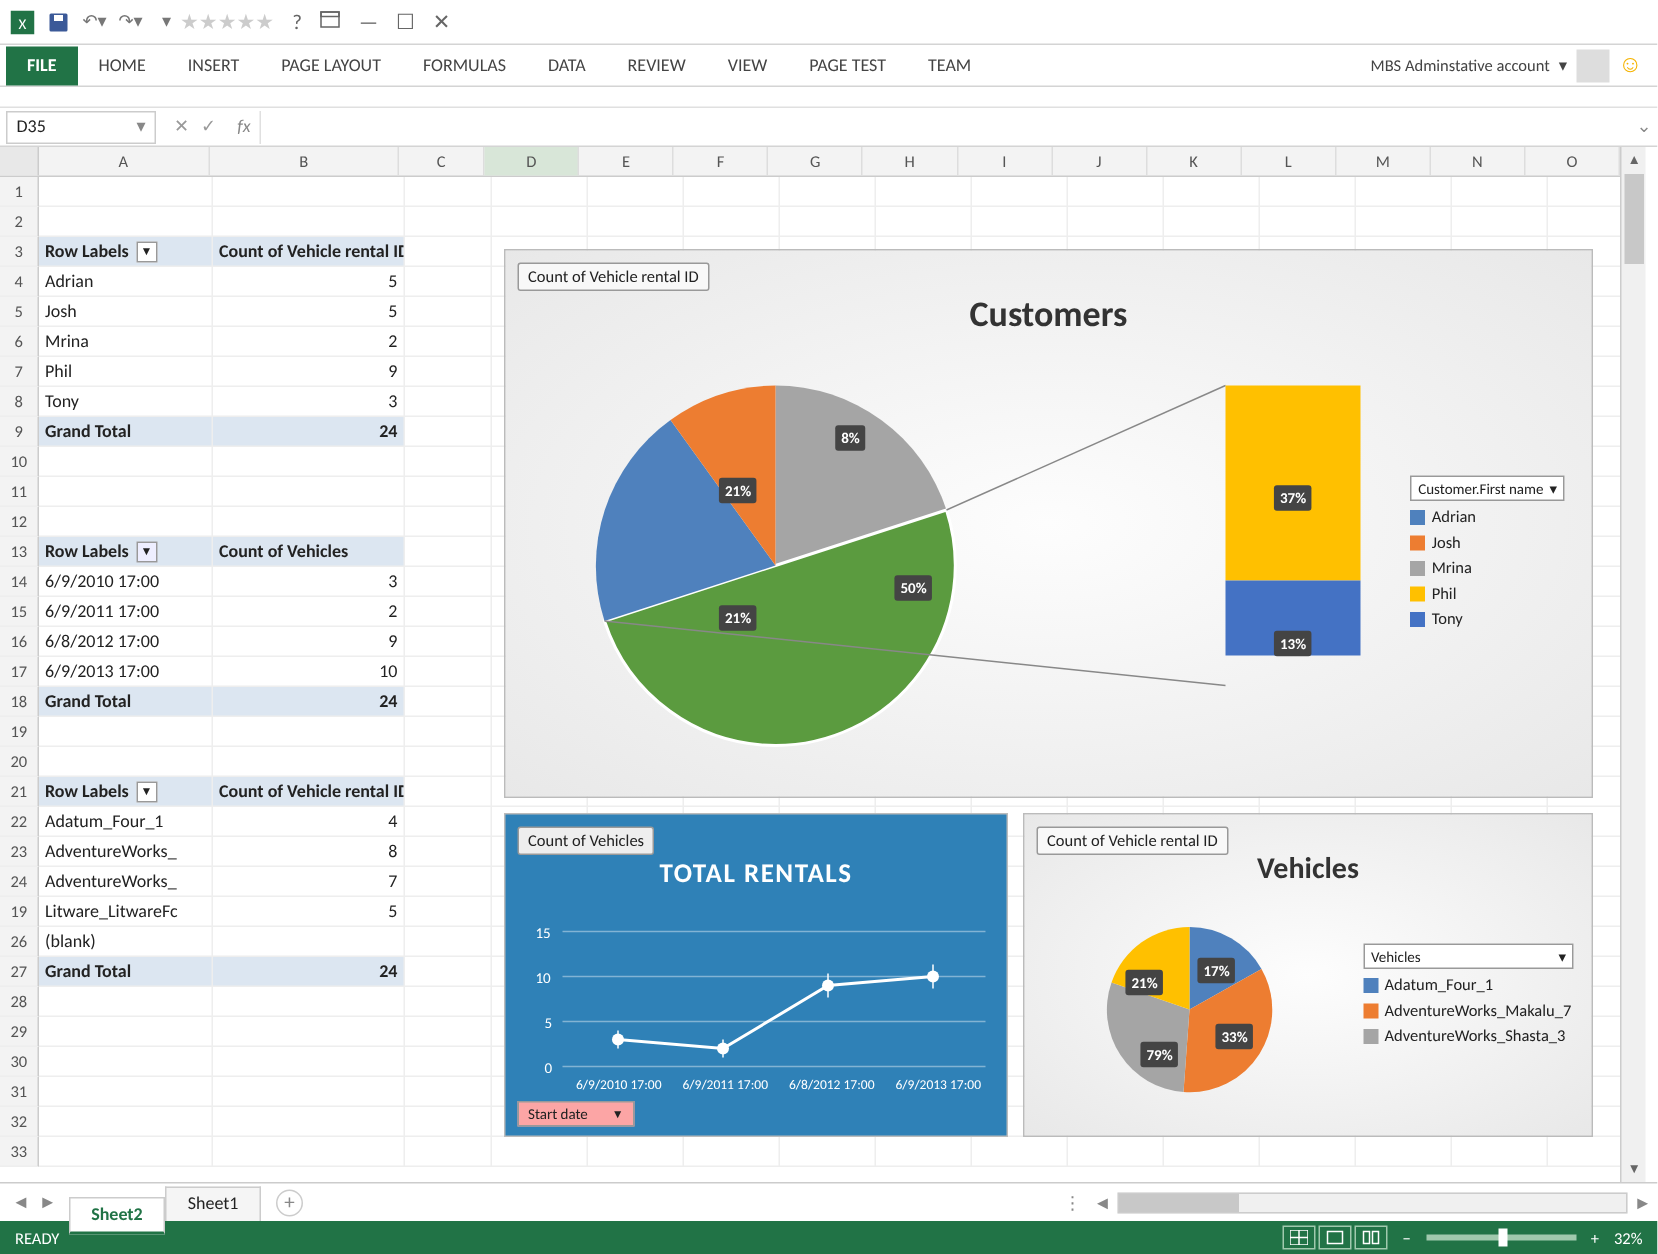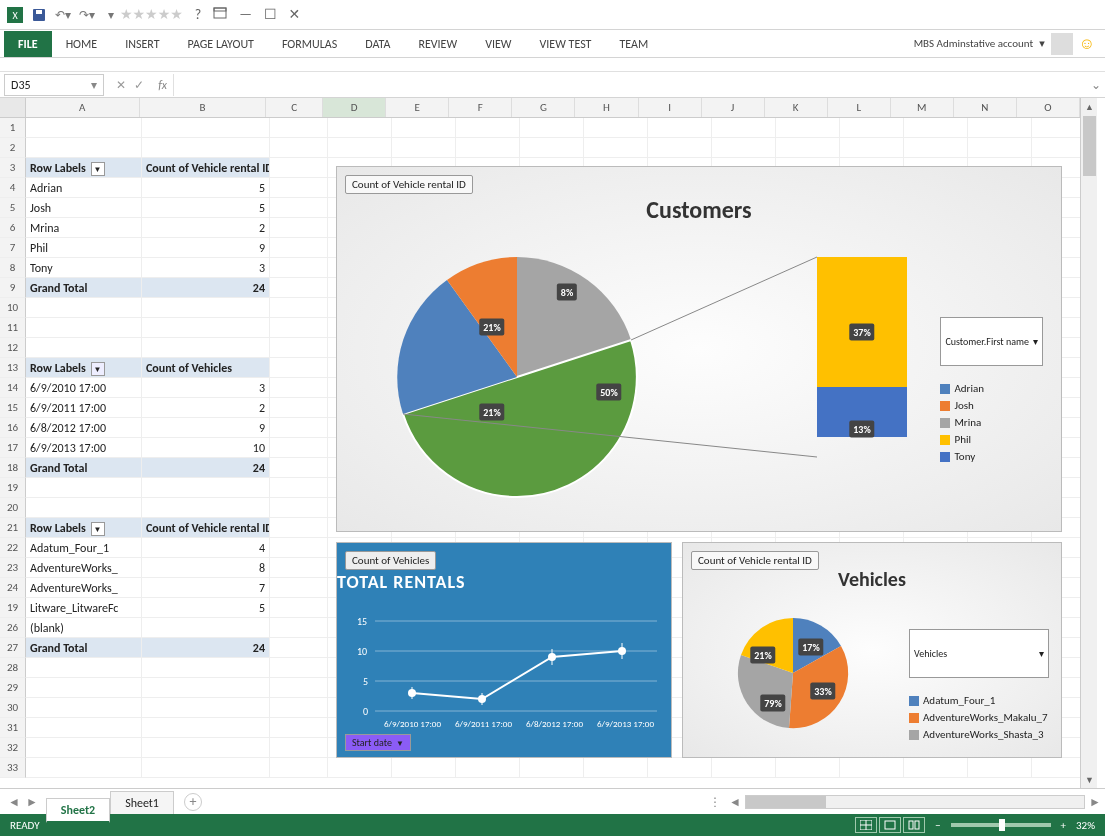--- a/index.html
+++ b/index.html
@@ -42,39 +42,39 @@
 .filter-drop { display:inline-block; width:14px; height:14px; border:1px solid #999; background:#fff; font-size:8px; text-align:center; line-height:12px; vertical-align:middle; margin-left:2px; }
 .scroll-v { width:17px; background:#f0f0f0; border-left:1px solid #ccc; position:relative; }
 .scroll-v .thumb { position:absolute; top:18px; left:2px; width:13px; height:60px; background:#c8c8c8; }
 .scroll-v .arr { position:absolute; left:0; width:17px; height:17px; text-align:center; font-size:9px; color:#666; line-height:17px; }
 .chart-overlay { position:absolute; background:radial-gradient(#fdfdfd,#e8e8e8); border:1px solid #bbb; }
 .chart-title-badge { position:absolute; top:8px; left:8px; border:1px solid #999; background:#f8f8f8; padding:2px 6px; font-size:11px; border-radius:2px; }
 .chart-big-title { text-align:center; font-size:24px; font-weight:bold; color:#333; }
 .legend { position:absolute; font-size:11px; }
 .legend-row { display:flex; align-items:center; gap:4px; margin-bottom:4px; }
 .swatch { width:10px; height:10px; }
-.legend-head { border:1px solid #999; padding:17px 4px; font-size:10px; background:#fff; display:flex; align-items:flex-end; gap:4px; margin-bottom:16px;}
+.legend-head { border:1px solid #999; padding:1px 4px; font-size:10px; background:#fff; display:flex; align-items:flex-end; gap:4px; margin-bottom:4px;}
 .data-label { background:#444; color:#fff; font-size:10px; padding:2px 4px; border-radius:2px; position:absolute; transform:translate(-50%,-50%); font-weight:bold;}
 .sheet-tabs { height:26px; border-top:1px solid #ccc; display:flex; align-items:center; background:#fff; position:relative; }
 .tab-nav { display:flex; gap:6px; padding:0 8px; color:#888; }
 .stab { padding:4px 14px; border:1px solid #ccc; border-bottom:none; font-size:12px; cursor:pointer; background:#f5f5f5; position:relative; top:1px;}
 .stab.active { background:#fff; border-bottom:2px solid #217346; font-weight:bold; color:#217346;margin-top:16px;}
 .add-sheet { margin-left:10px; color:#888; font-size:14px; border:1px solid #ccc; border-radius:50%; width:18px; height:18px; text-align:center; line-height:15px; cursor:pointer;}
 .h-scroll { position:absolute; right:0; width:400px; height:18px; top:4px; display:flex; align-items:center;}
 .h-scroll .track { flex:1; height:14px; background:#f0f0f0; border:1px solid #ccc; position:relative;}
 .h-scroll .thumb { position:absolute; left:0; width:80px; top:0; bottom:0; background:#c8c8c8;}
 .statusbar { height:22px; background:#217346; color:#fff; display:flex; align-items:center; padding:0 10px; font-size:11px; }
 .status-right { margin-left:auto; display:flex; align-items:center; gap:10px; }
 .view-btns { display:flex; gap:2px; }
 .vbtn { width:22px; height:16px; border:1px solid #a0c9ad; display:flex; align-items:center; justify-content:center;}
 .zoom-slider { width:100px; height:4px; background:#a0c9ad; position:relative;}
 .zoom-slider .handle { position:absolute; left:48px; top:-4px; width:6px; height:12px; background:#fff;}
 .line-chart-box { position:absolute; background:#2f81b7; border:1px solid #bbb; }
-.line-chart-title { color:#fff; text-align:left; font-size:18px; font-weight:bold; letter-spacing:1px; padding-top:2px;}
-.axis-btn { position:absolute; bottom:6px; left:8px; border:1px solid #999; background:#8b5cf6; padding:1px 6px; font-size:10px; display:flex; gap:4px; align-items:center;}
+.line-chart-title { color:#fff; text-align:center; font-size:18px; font-weight:bold; letter-spacing:1px; padding-top:2px;}
+.axis-btn { position:absolute; bottom:6px; left:8px; border:1px solid #999; background:#fca5a5; padding:1px 6px; font-size:10px; display:flex; gap:16px; align-items:center;}
 svg text { font-family:inherit; }
 </style>
 </head>
 <body>
 
 <div class="titlebar">
   <div class="qat">
     <span class="qat-icon">
         <svg width="16" height="16">
           <rect width="16" height="16" fill="#217346"></rect>
@@ -106,21 +106,21 @@
 
 <div class="ribbon-tabs">
   <div class="rtab file">FILE</div>
   <div class="rtab">HOME</div>
   <div class="rtab">INSERT</div>
   <div class="rtab">PAGE LAYOUT</div>
   <div class="rtab">FORMULAS</div>
   <div class="rtab">DATA</div>
   <div class="rtab">REVIEW</div>
   <div class="rtab">VIEW</div>
-  <div class="rtab">VIEW TEST</div>
+  <div class="rtab">PAGE TEST</div>
   <div class="rtab">TEAM</div>
   <div class="rtab collapse-area">
     <div class="user-area">
       <span>MBS Adminstative account</span>
         <span>▾</span>
       <span class="avatar"></span>
       <span class="smile">☺</span>
     </div>
   </div>
 </div>

